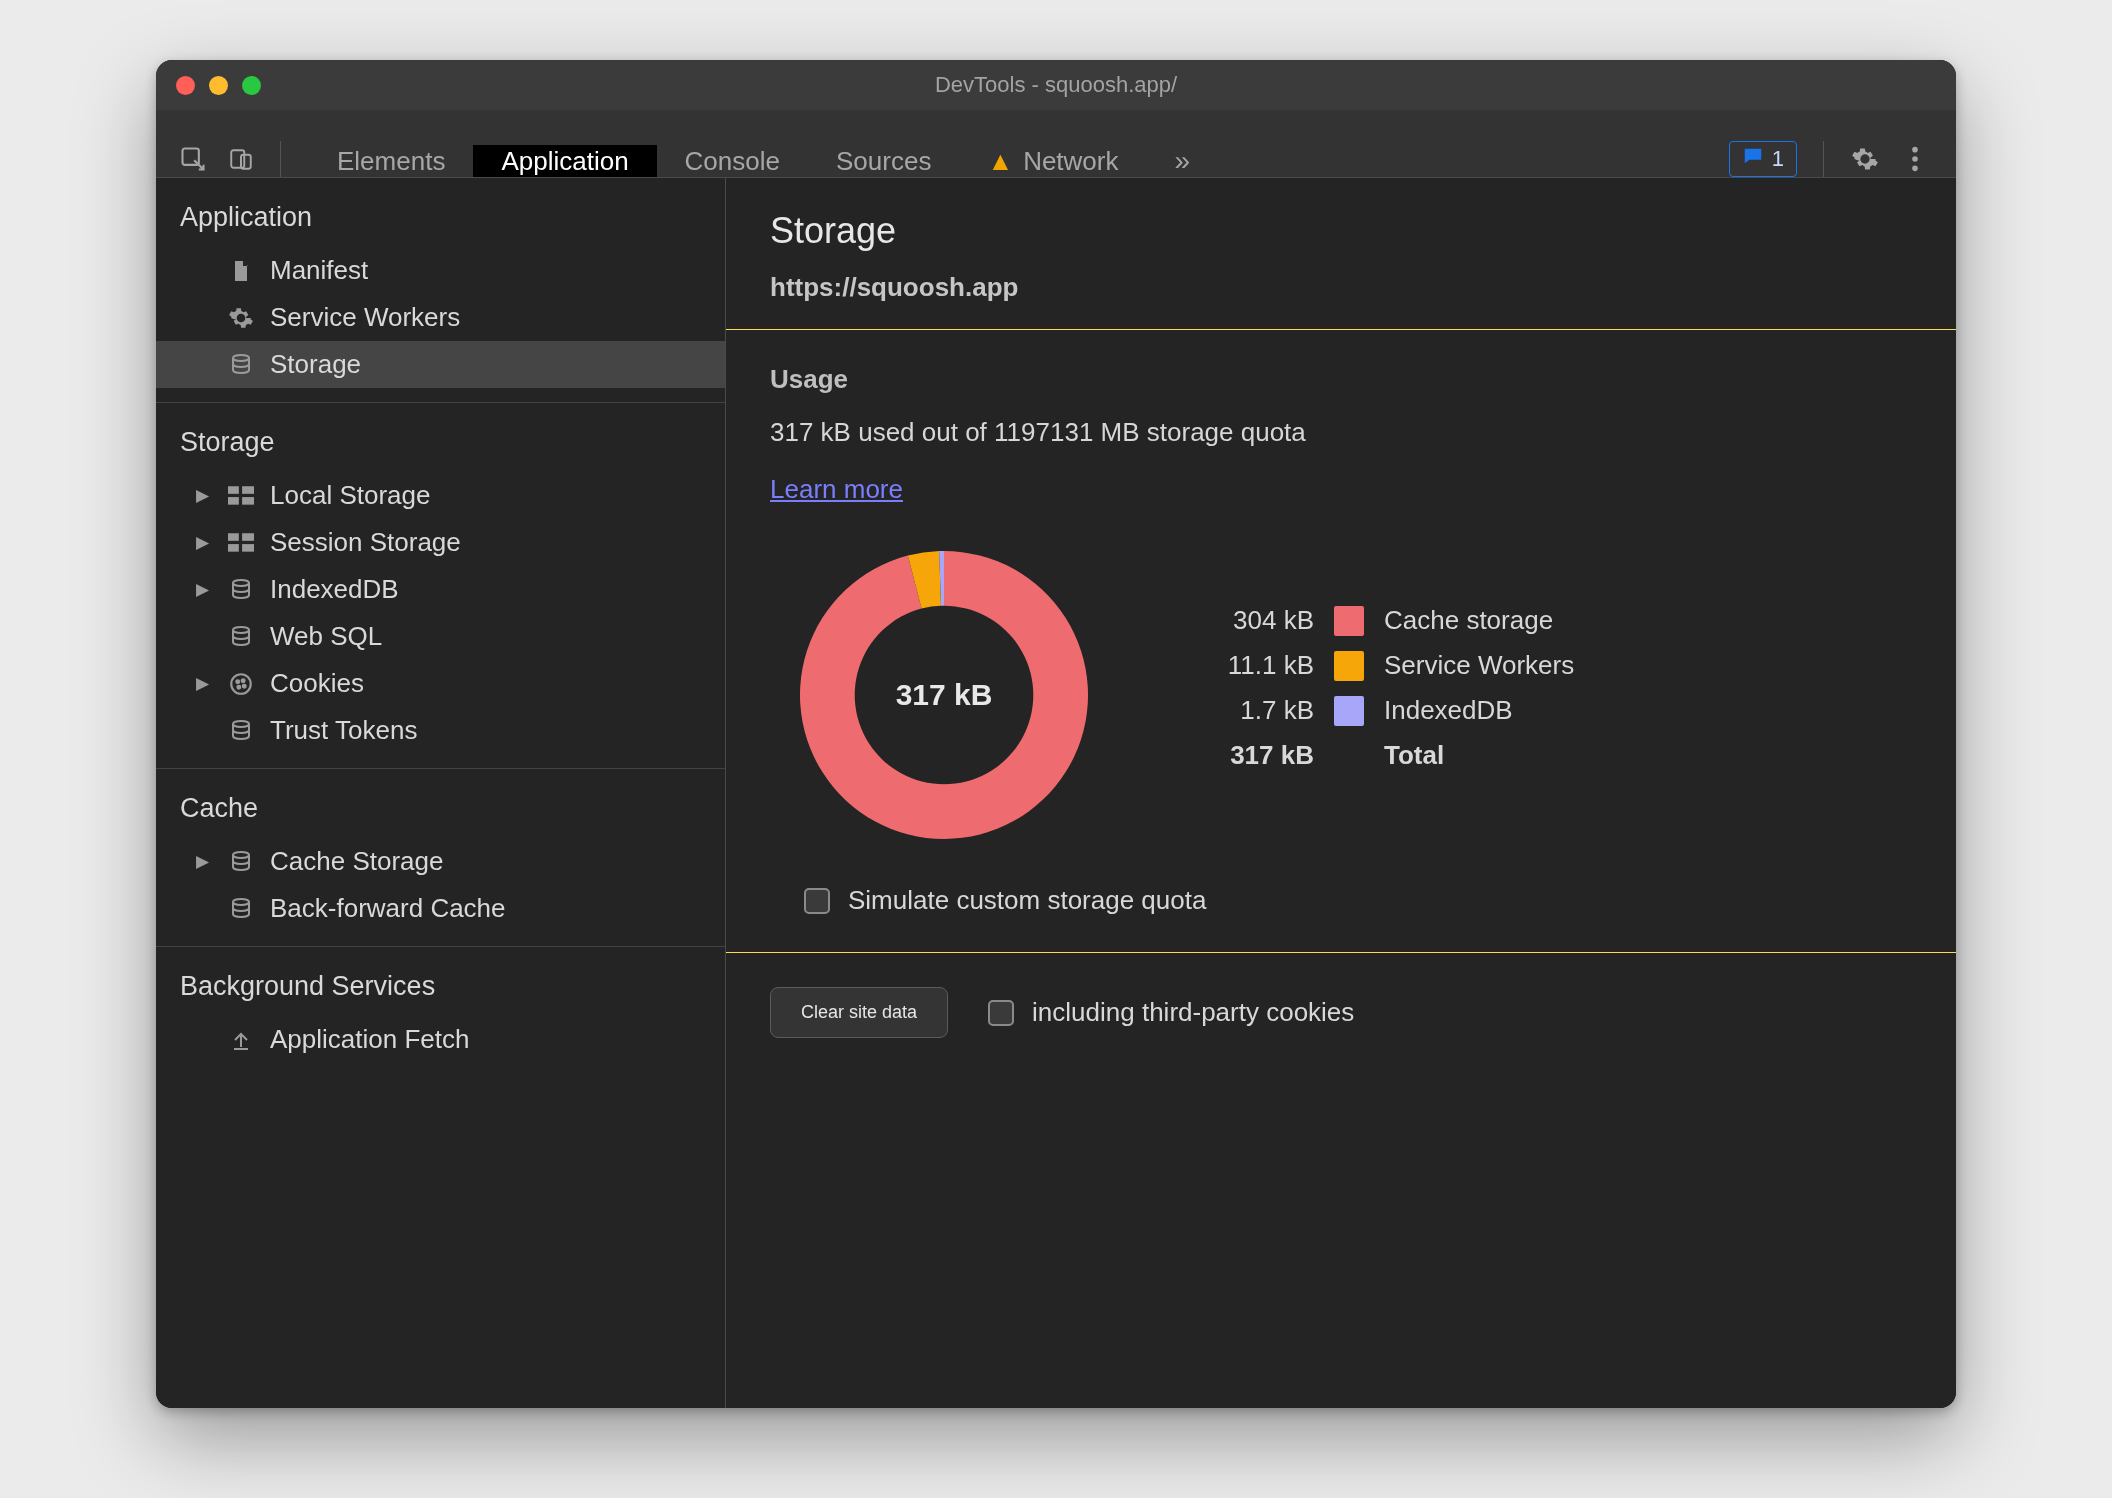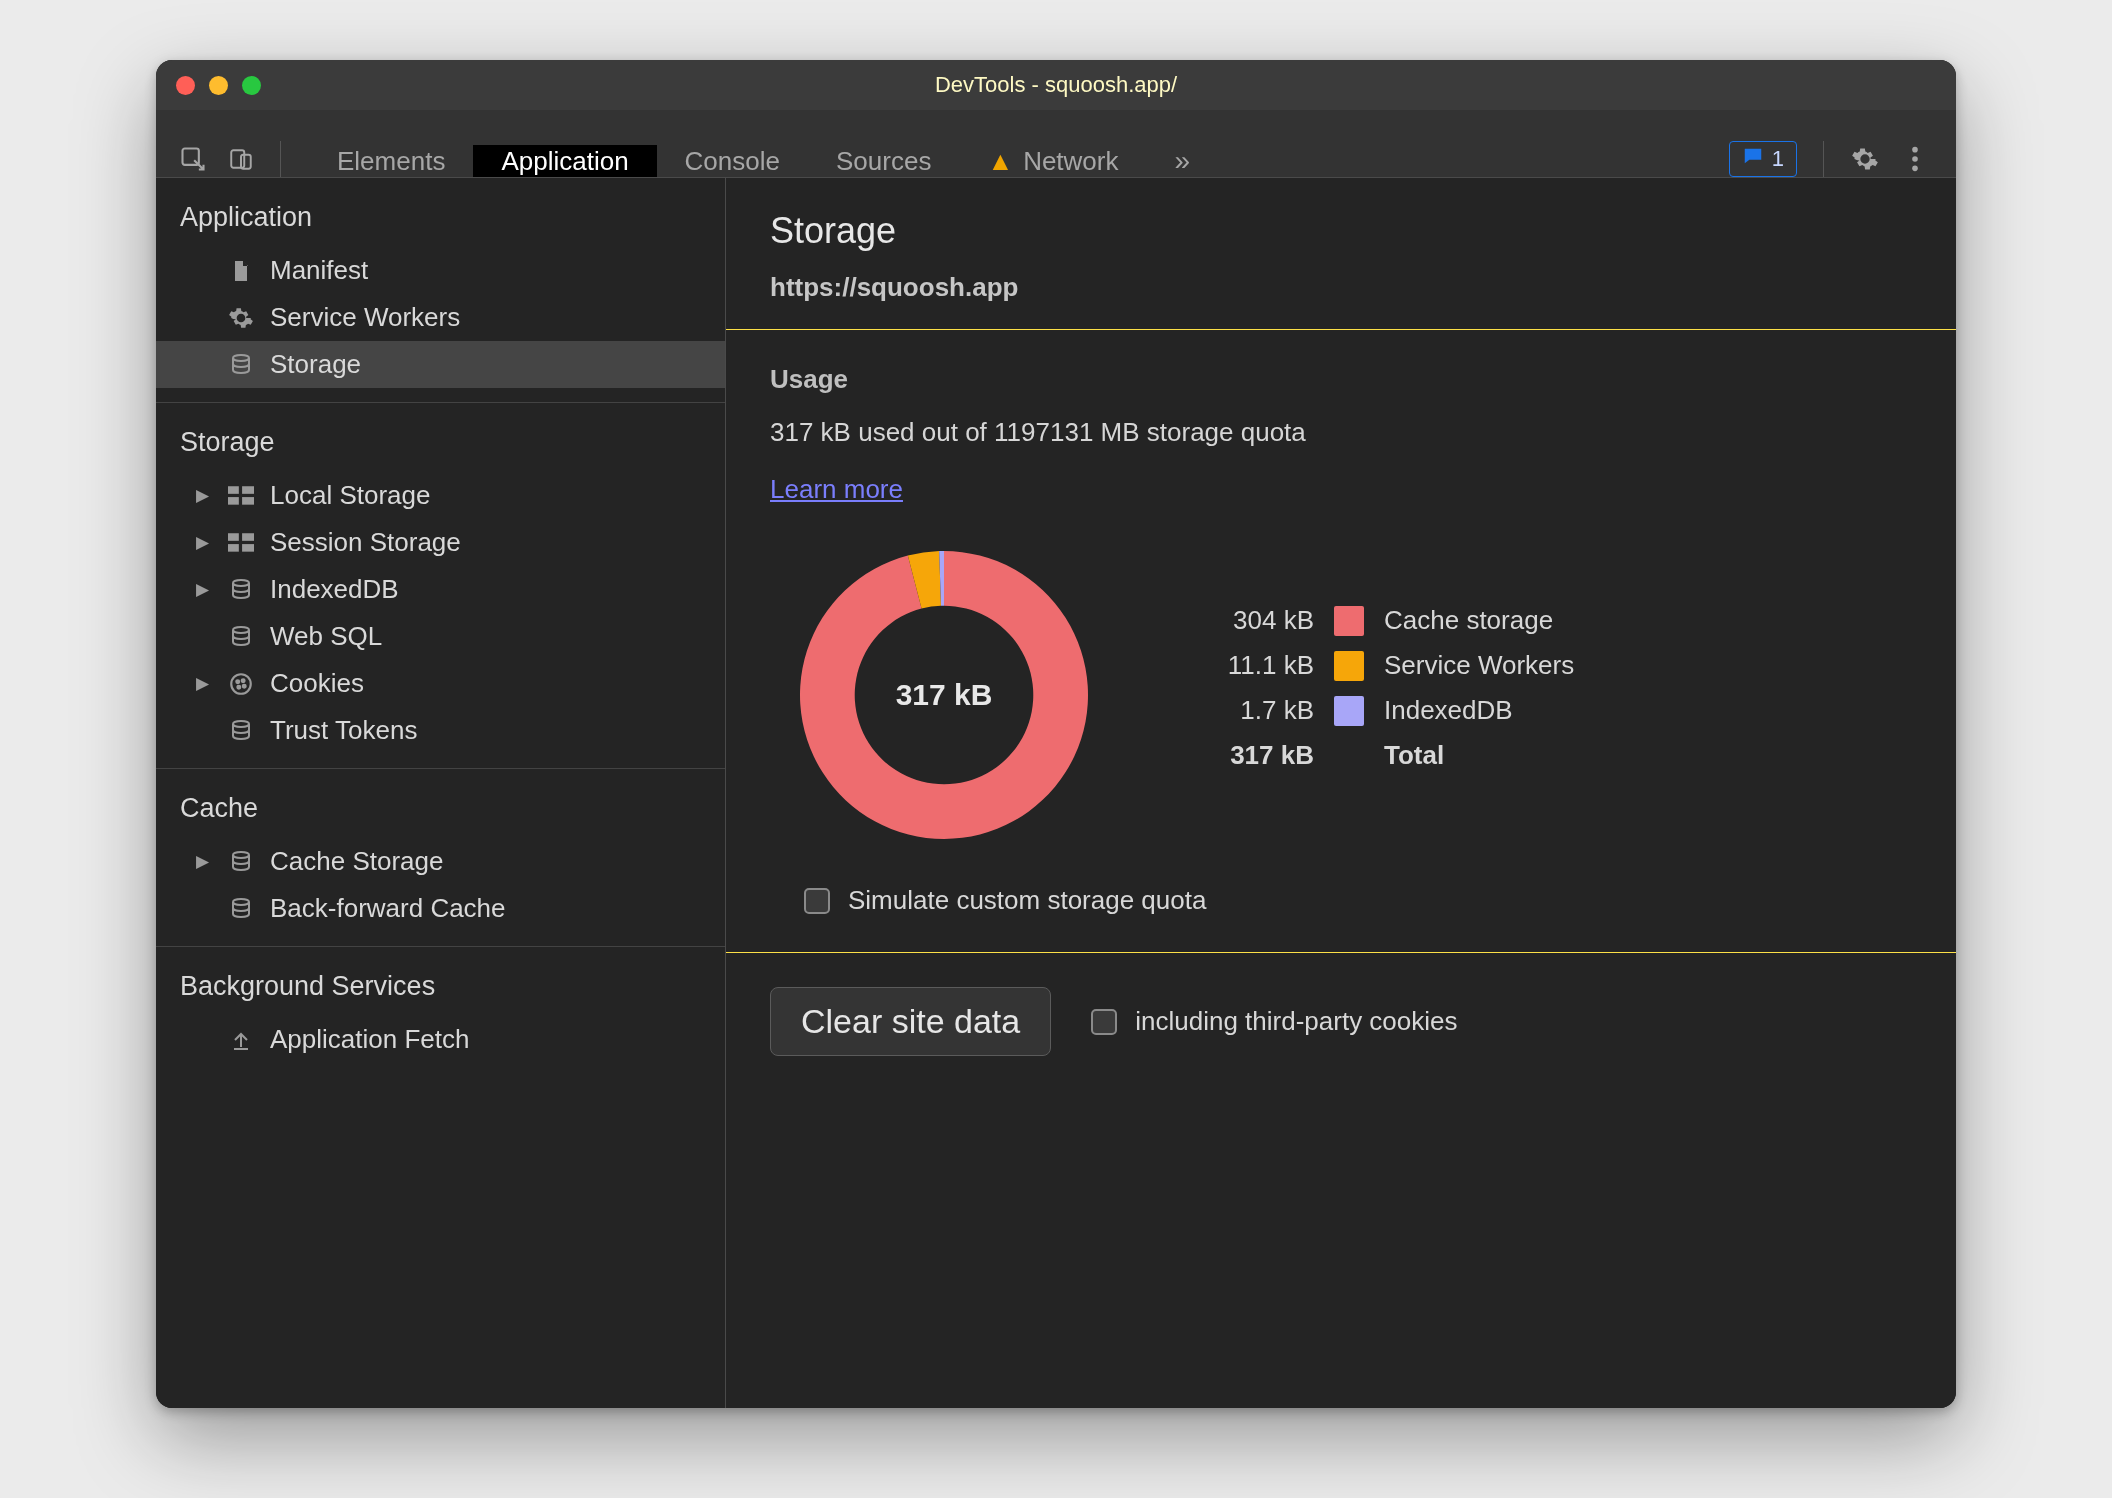--- a/index.html
+++ b/index.html
@@ -30,21 +30,21 @@
     position: relative;
     padding: 0 20px;
   }
   .traffic { display: flex; gap: 14px; }
   .traffic .dot { width: 19px; height: 19px; border-radius: 50%; }
   .dot.red { background: #ff5f57; }
   .dot.yellow { background: #febc2e; }
   .dot.green { background: #28c840; }
   .title {
     position: absolute; left: 0; right: 0; text-align: center;
-    color: #fef9c3; font-size: 22px; font-weight: 500; pointer-events: none;
+    color: #a3a3a3; font-size: 22px; font-weight: 500; pointer-events: none;
   }
   .toolbar {
     height: 68px;
     background: #333333;
     display: flex;
     align-items: flex-end;
     border-bottom: 1px solid #4a4a4a;
   }
   .tb-left { display: flex; align-items: center; gap: 18px; padding: 0 22px; }
   .tb-icon { width: 30px; height: 30px; color: #a6a6a6; display:flex; align-items:center; justify-content:center;}
@@ -98,21 +98,21 @@
   .legend .name { color:#d8d8d8; }
   .legend .total .val, .legend .total .name { font-weight:700; }
   .legend .total .sw { background:transparent; }
   .chk-row { display:flex; align-items:center; gap:18px; font-size:26px; color:#d8d8d8; margin-left:34px;}
   .chk {
     width:26px; height:26px; border:2px solid #8a8a8a; border-radius:5px; background:#3a3a3a;
   }
   .clear-row { display:flex; align-items:center; gap:40px;}
   .btn {
     border:1px solid #5b5b5b; background:#343434; color:#e6e6e6;
-    font-size:34px; padding: 14px 30px; border-radius:8px; cursor:pointer;
+    font-size:18px; padding: 14px 30px; border-radius:8px; cursor:pointer;
   }
   .warn-tri { color:#f0a500; }
   .more-chev { color:#a6a6a6; font-size:28px; }
 </style>
 </head>
 <body>
 
 <div class="window">
 
   <div class="titlebar">

